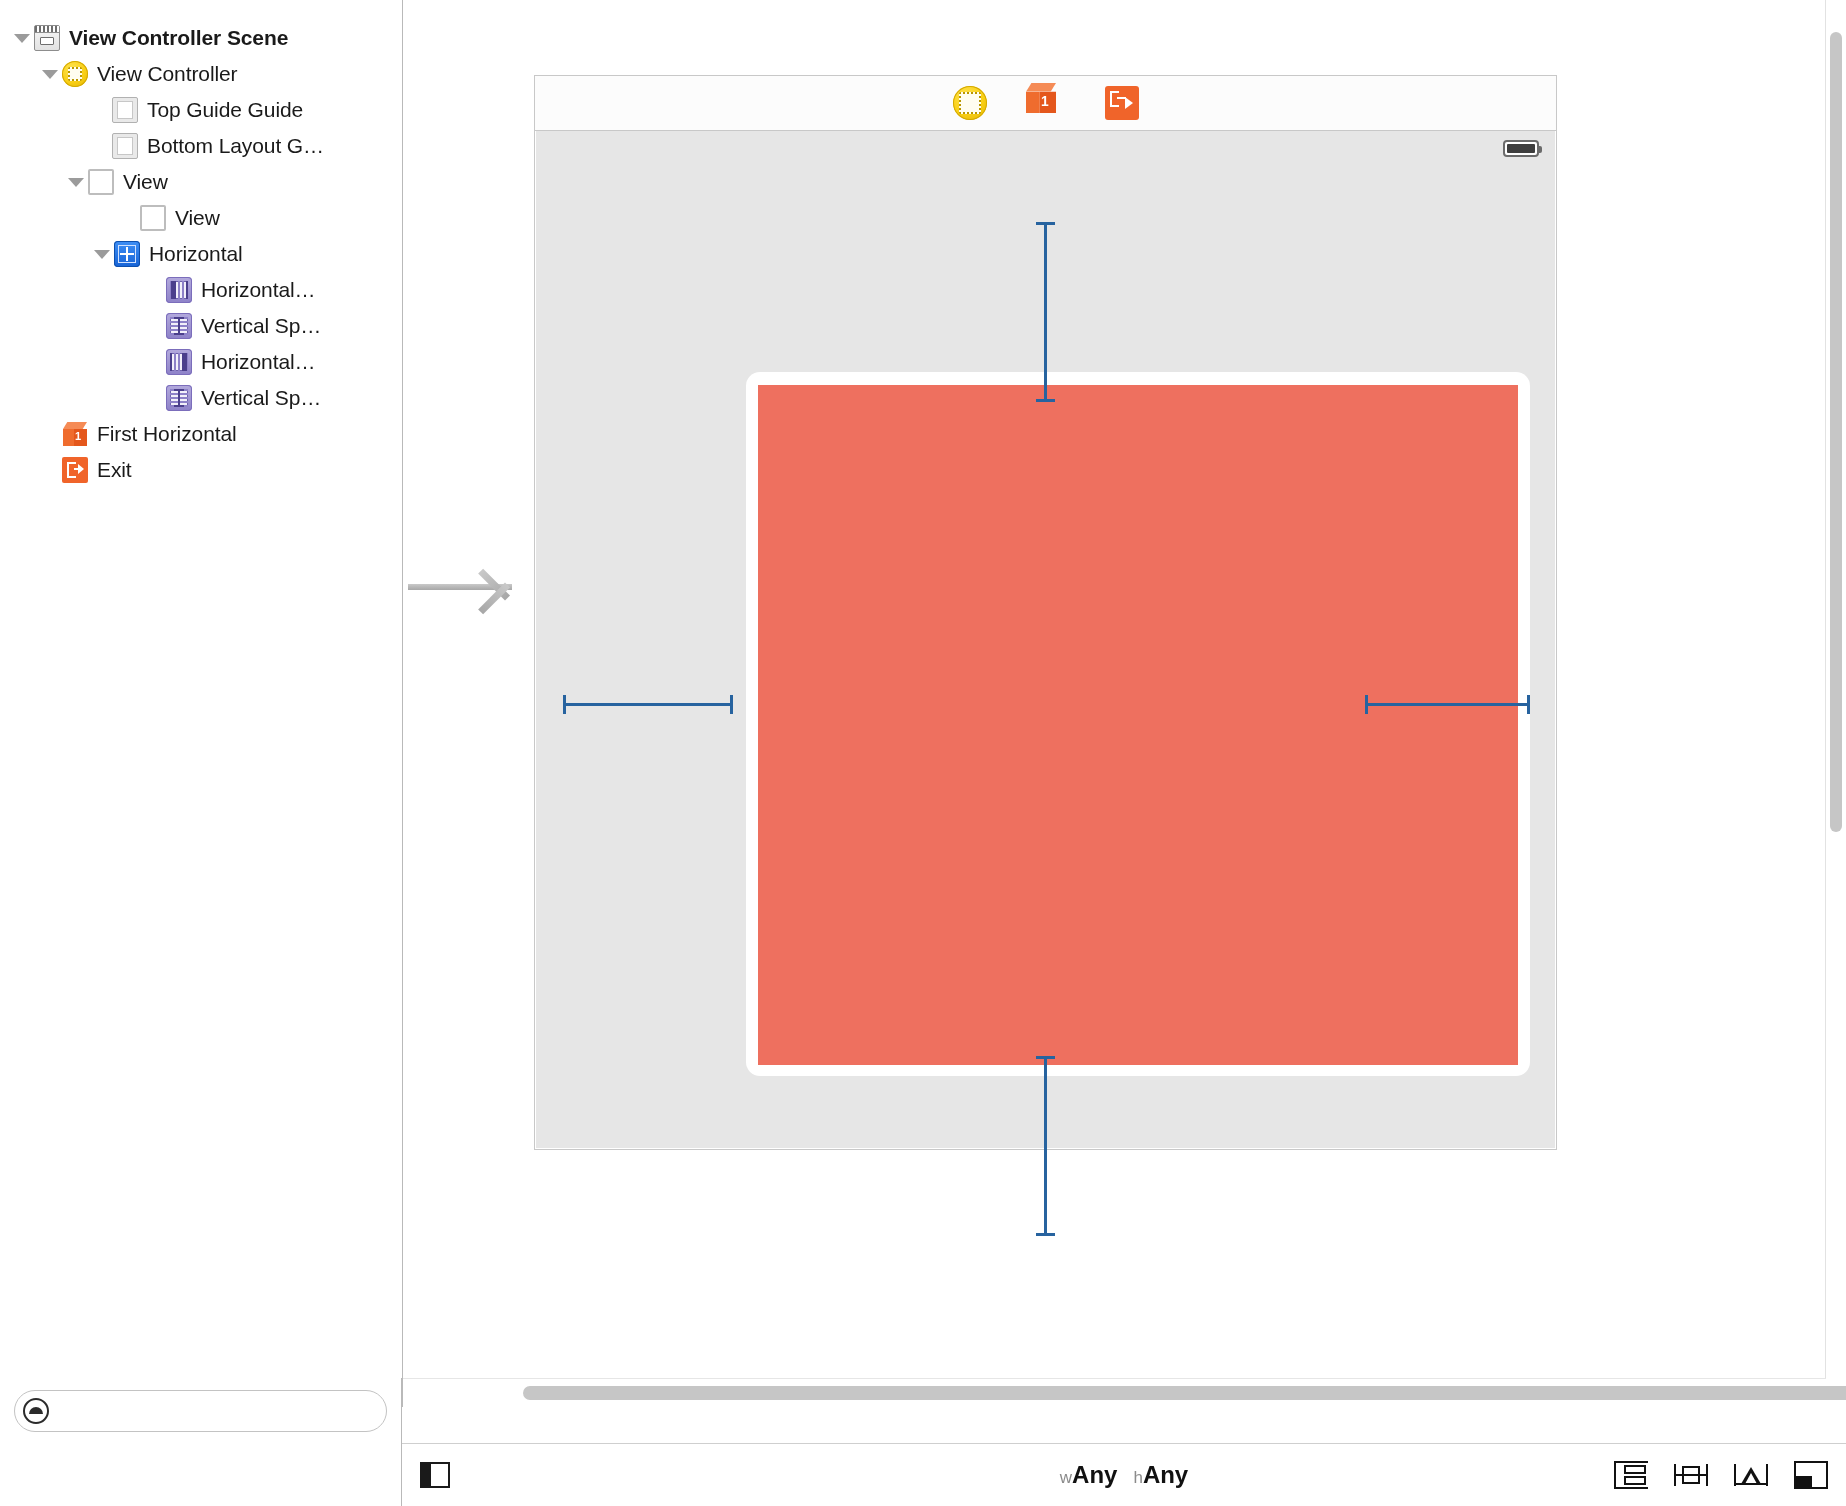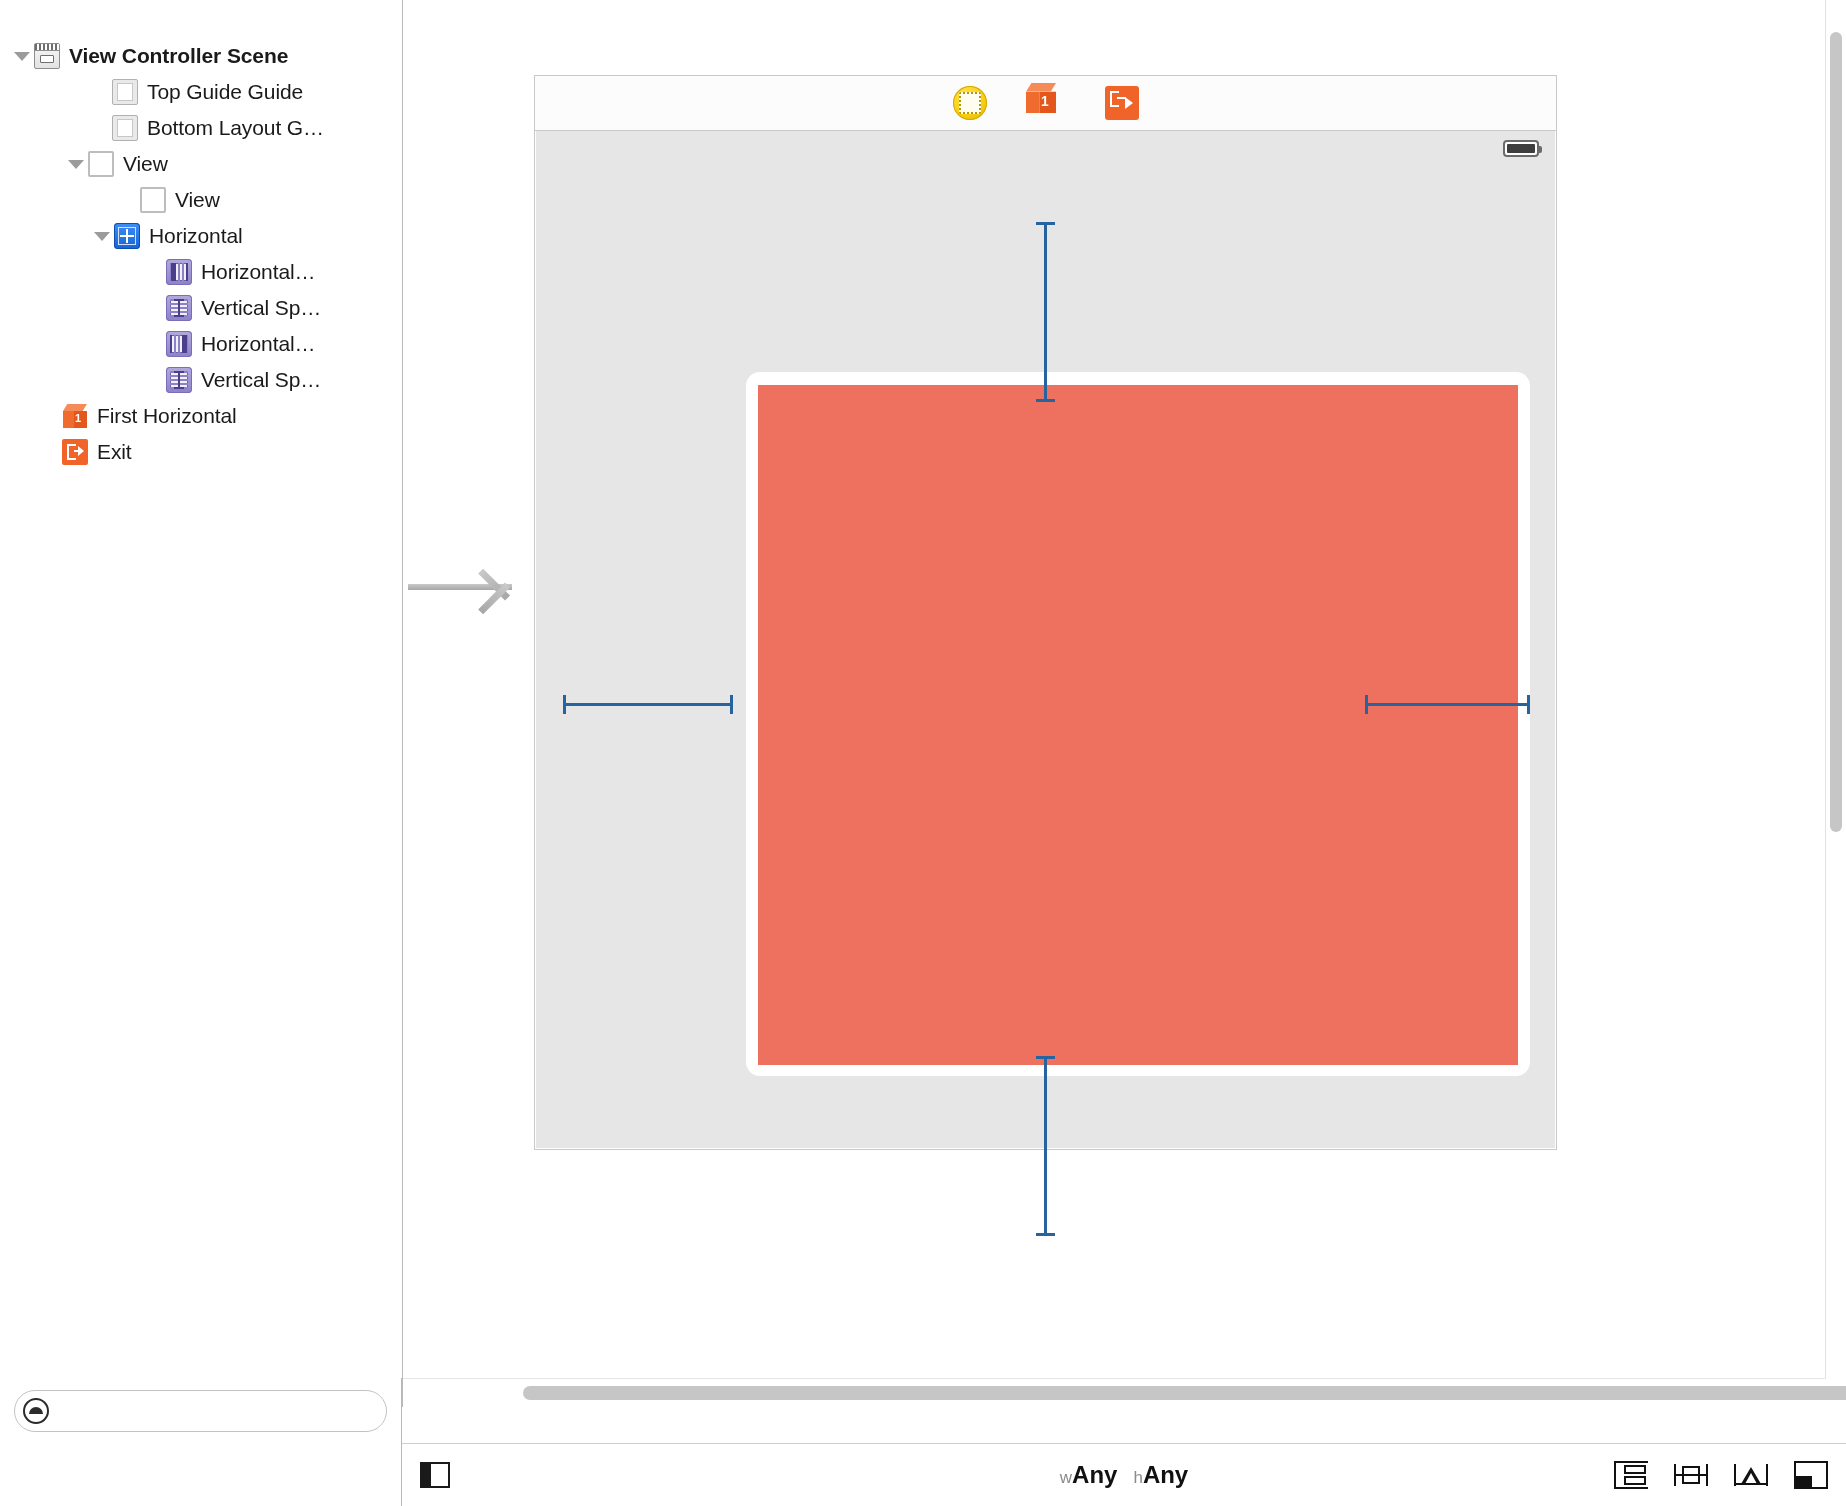--- a/index.html
+++ b/index.html
@@ -38,21 +38,20 @@
     position: relative;
     display: flex;
     flex-direction: column;
     border-right: 1px solid #b9b9b9;
   }
   .outline-scroll {
     flex: 1 1 auto;
     overflow: hidden;
     padding-top: 20px;
     position: relative;
-    margin-top: 18px;
   }
 
   .tree-row {
     display: flex;
     align-items: center;
     height: 36px;
     white-space: nowrap;
     cursor: default;
   }
   .disc {
@@ -695,20 +694,25 @@
 
     <div class="outline-panel">
       <div class="outline-scroll">
 
         <div class="tree-row" style="padding-left:10px">
           <span class="disc open"></span>
           <span class="ico ico-scene"></span>
           <span class="tw-label bold">View Controller Scene</span>
         </div>
 
+        <div class="tree-row" style="padding-left:38px">
+          <span class="disc open"></span>
+          <span class="ico ico-vc"></span>
+          <span class="tw-label">View Controller</span>
+        </div>
 
         <div class="tree-row" style="padding-left:88px">
           <span class="disc"></span>
           <span class="ico ico-guide top"></span>
           <span class="tw-label">Top Guide Guide</span>
         </div>
 
         <div class="tree-row" style="padding-left:88px">
           <span class="disc"></span>
           <span class="ico ico-guide bottom"></span>

